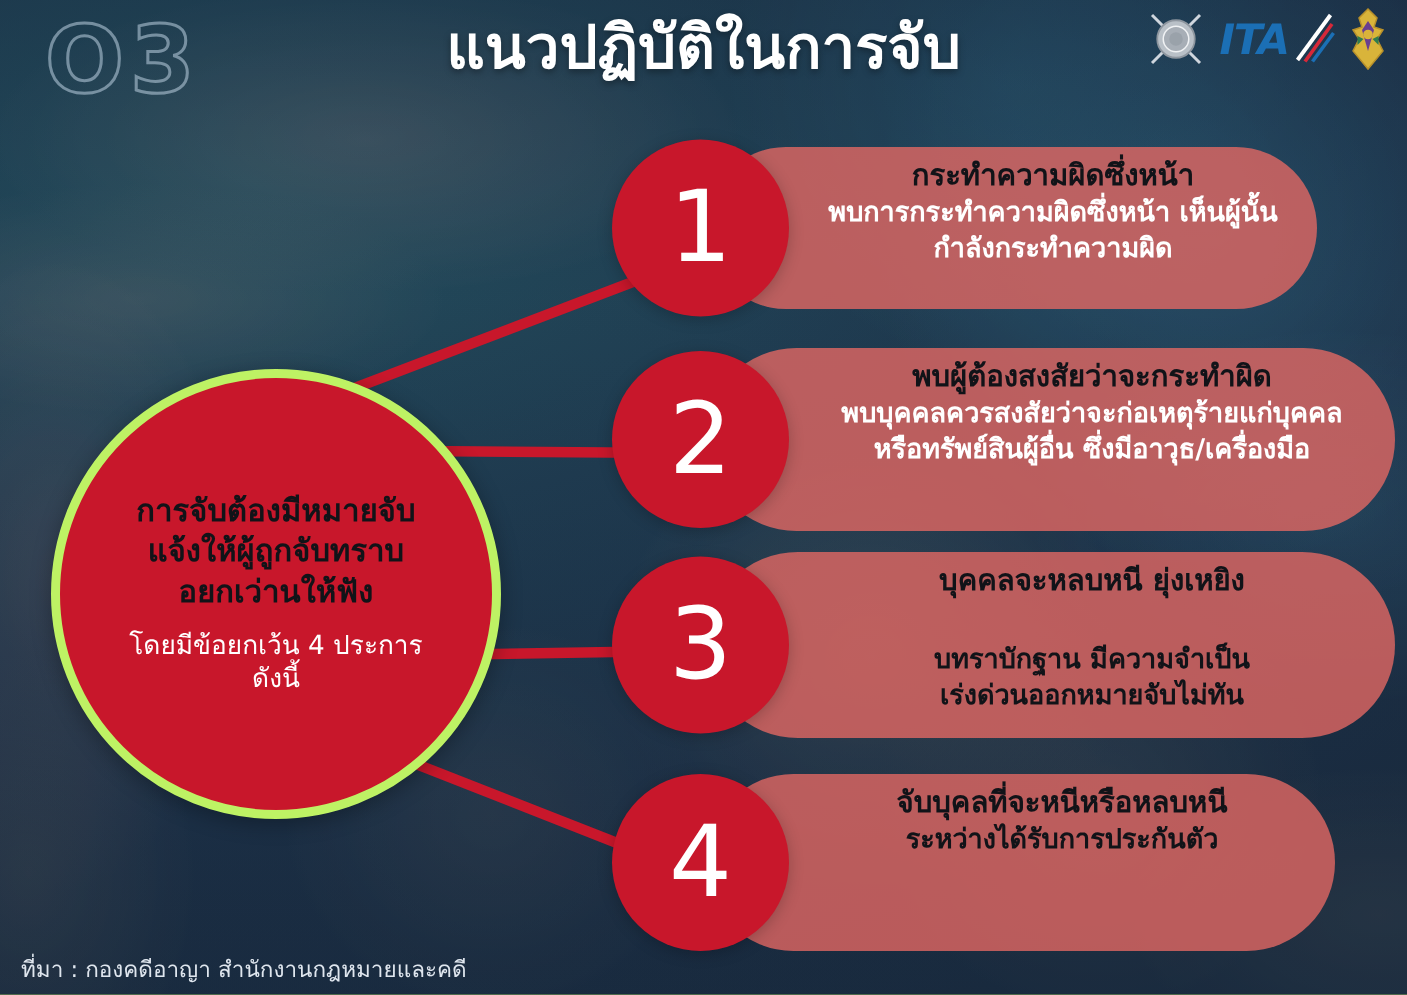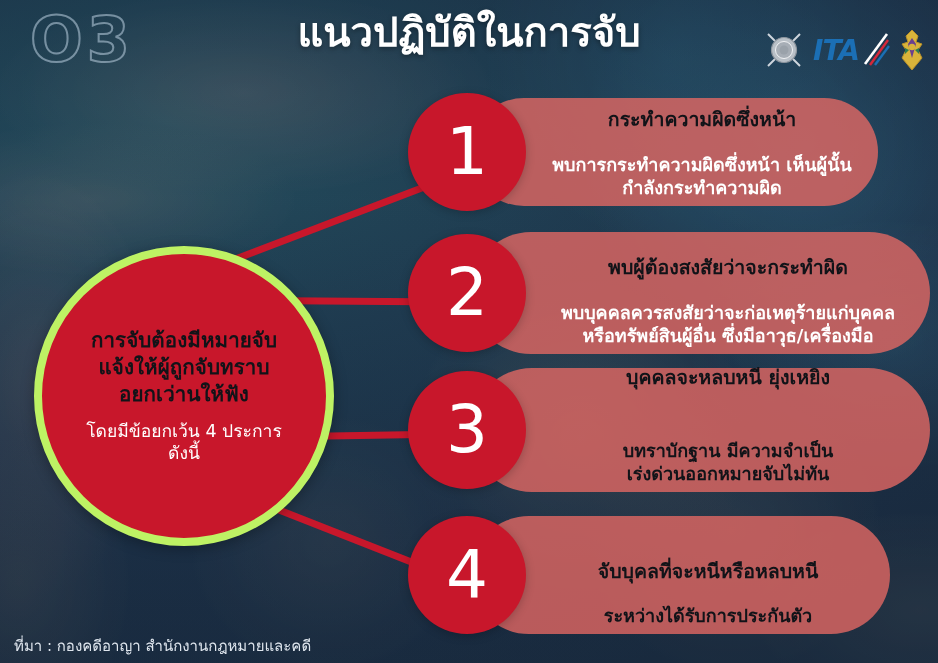--- a/index.html
+++ b/index.html
@@ -61,34 +61,34 @@
   }
   .title{
     position:absolute;left:0;right:0;top:11px;
     text-align:center;
     color:#ffffff;font-size:40px;font-weight:700;
     line-height:1.05;
     text-shadow:0 2px 5px rgba(0,0,0,.35);
   }
 
   
-  .logos{position:absolute;right:12px;top:27px;height:46px;display:flex;align-items:center;gap:7px;}
+  .logos{position:absolute;right:12px;top:3px;height:46px;display:flex;align-items:center;gap:7px;}
   .logo-seal{position:relative;width:44px;height:44px;}
   .logo-ita{display:flex;align-items:center;}
   .logo-garuda{position:relative;width:28px;height:44px;}
 
   
   .connectors{position:absolute;left:0;top:0;width:938px;height:663px;}
 
   
   .hub{
     position:absolute;left:34px;top:246px;width:300px;height:300px;
     border-radius:50%;
     background:#C8172B;
-    border:8px solid #bef264;
+    border:6px solid #bef264;
     box-sizing:border-box;
     display:flex;flex-direction:column;justify-content:center;
     text-align:center;
     box-shadow:0 3px 14px rgba(0,0,0,.30);
     padding:0 22px;
   }
   .hub-main{
     color:#111318;font-weight:700;font-size:20.5px;line-height:1.33;
     letter-spacing:.1px;
   }
@@ -97,39 +97,39 @@
     color:#ffffff;font-weight:400;font-size:17.5px;line-height:1.3;
   }
 
   
   .item{position:absolute;}
   .pill{
     position:absolute;left:62px;top:0;height:100%;
     border-radius:999px;
     background:rgba(226,104,99,.80);
     box-sizing:border-box;
-    display:flex;flex-direction:column;align-items:center;justify-content:flex-end;
-    padding:20px 22px 6px 78px;
+    display:flex;flex-direction:column;align-items:center;justify-content:flex-start;
+    padding:6px 22px 6px 78px;
     text-align:center;
   }
   .badge{
     position:absolute;left:0;top:50%;transform:translateY(-50%);
     width:118px;height:118px;border-radius:50%;
     background:#C8172B;
     display:flex;align-items:center;justify-content:center;
     color:#ffffff;font-size:66px;font-weight:400;line-height:1;
     box-shadow:0 2px 10px rgba(0,0,0,.22);
     z-index:2;
   }
   .head{
     color:#111318;font-weight:700;font-size:19.5px;line-height:1.3;
     white-space:nowrap;
   }
   .body{
-    margin-top:20px;
+    margin-top:1px;
     color:#ffffff;font-weight:700;font-size:18px;line-height:1.32;
     white-space:nowrap;
   }
   .body.dark{color:#111318;}
   .body .ln{display:block;}
 
   
   #item1{left:408px;top:98px;width:470px;height:108px;}
   #item1 .pill{width:408px;}
   #item2{left:408px;top:232px;width:522px;height:122px;}

